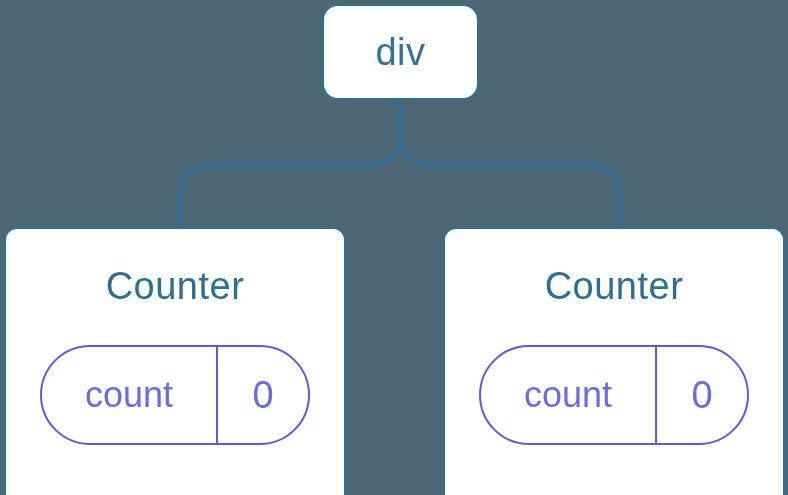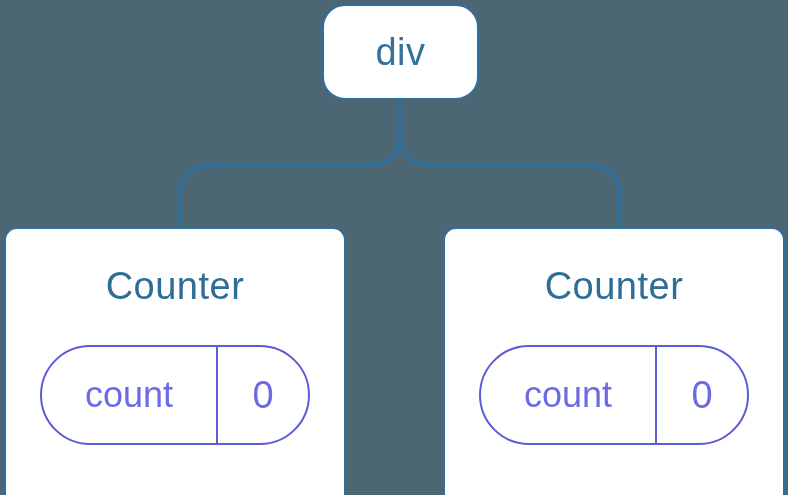--- a/index.html
+++ b/index.html
@@ -18,21 +18,21 @@
   
   .root-node {
     position: absolute;
     left: 322px;
     top: 4px;
     width: 157px;
     height: 96px;
     box-sizing: border-box;
     background: #ffffff;
     border: 2.5px solid #2e6f9e;
-    border-radius: 23px;
+    border-radius: 16px;
     display: flex;
     align-items: center;
     justify-content: center;
   }
   .root-node .node-label {
     font-size: 38px;
     font-weight: 500;
     color: #34719d;
     letter-spacing: 0.5px;
   }

